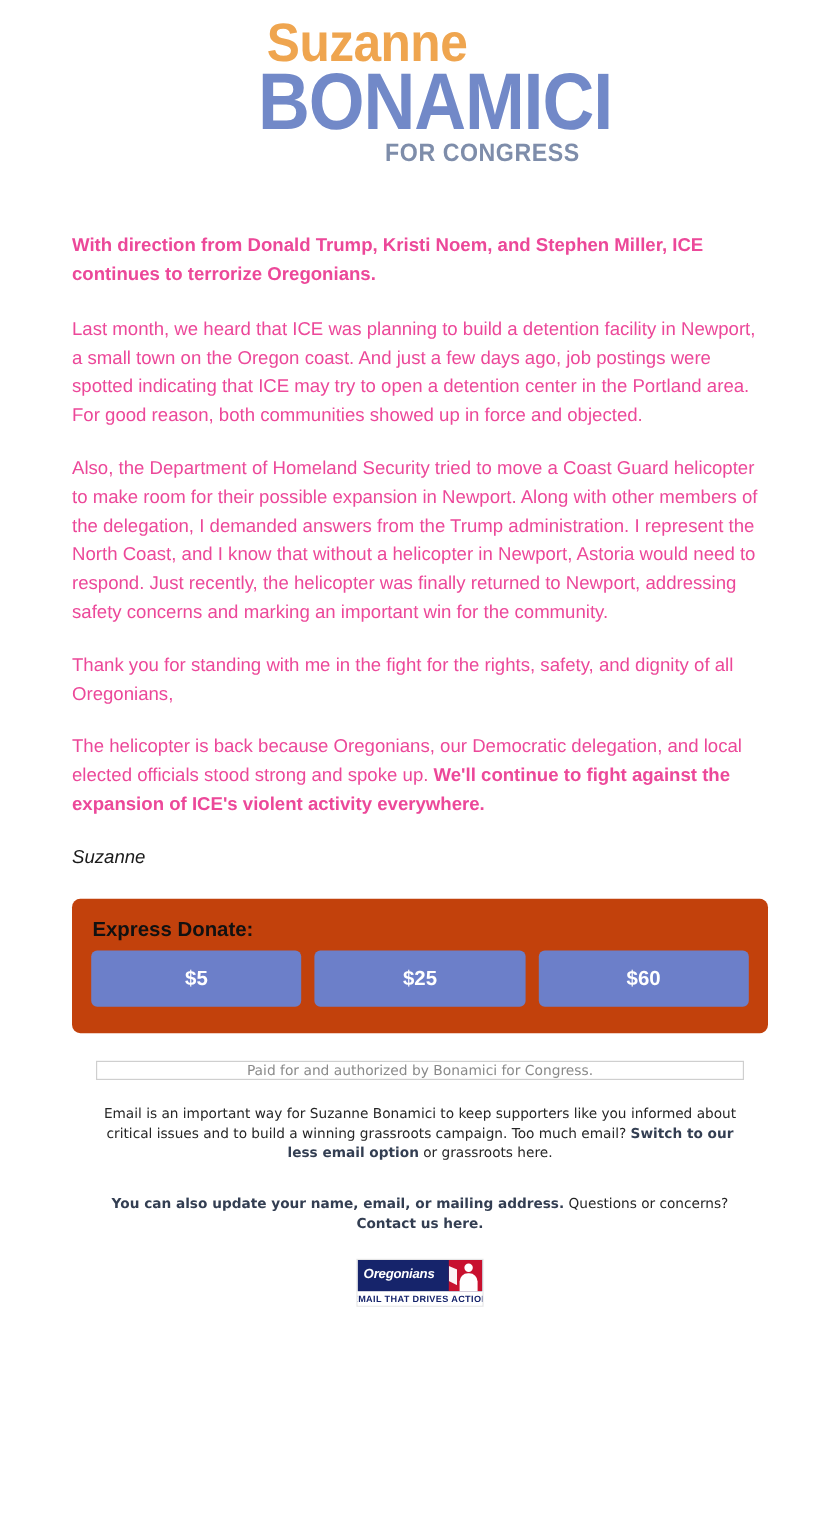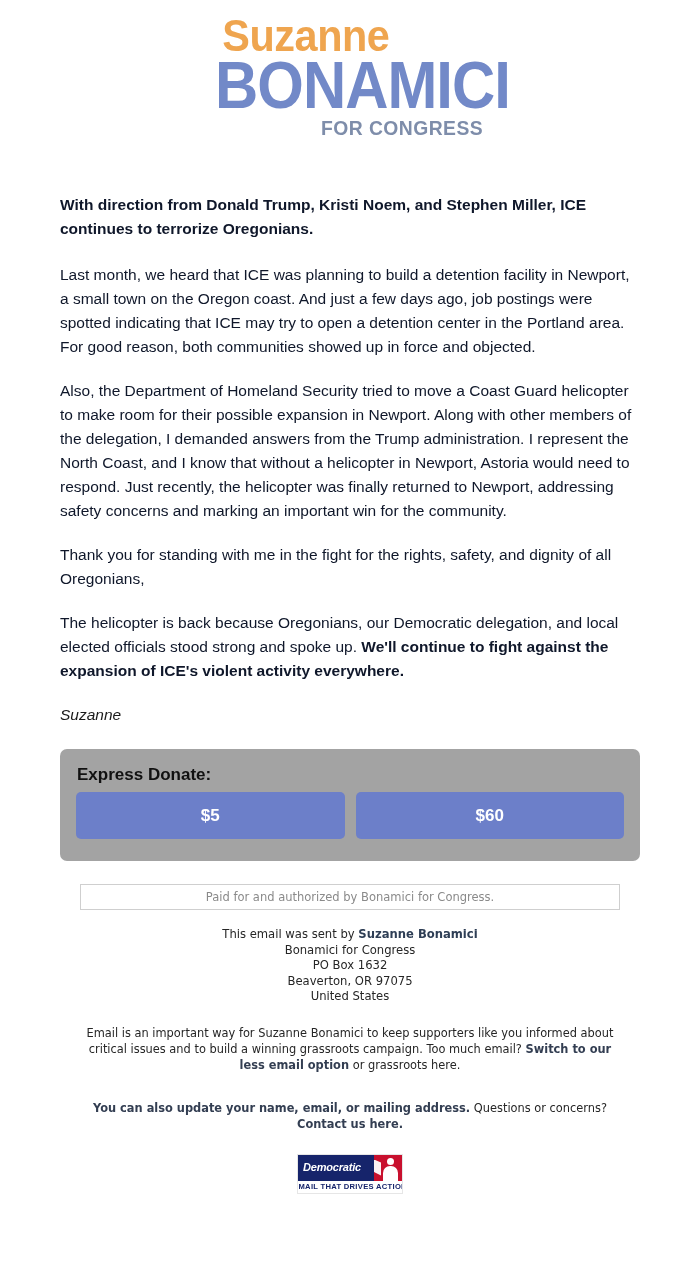--- a/index.html
+++ b/index.html
@@ -72,42 +72,42 @@
 
   
   .body-wrap {
     width: 580px;
     margin: 0 auto;
     padding-top: 44px;
   }
   .para {
     font-size: 15.5px;
     line-height: 24px;
-    color: #0f172a;
+    color: #ec4899;
     margin: 0 0 20px 0;
   }
   .para.lead {
     font-weight: 700;
     margin-bottom: 22px;
   }
   .para b { font-weight: 700; }
   .signature {
     font-size: 15.5px;
     line-height: 24px;
     font-style: italic;
     font-weight: 400;
     color: #1a1a1a;
     margin: 0 0 22px 0;
   }
 
   
   .donate-box {
     width: 580px;
     margin: 0 auto;
-    background: #a3a3a3;
+    background: #c2410c;
     border-radius: 7px;
     box-sizing: border-box;
     padding: 16px 14px 22px 14px;
   }
   .donate-title {
     font-size: 17px;
     font-weight: 700;
     color: #111;
     margin: 0 0 7px 0;
     padding-left: 3px;
@@ -141,21 +141,21 @@
     align-items: center;
     justify-content: center;
   }
 
   
   .disclaimer-box {
     width: 540px;
     margin: 23px auto 0 auto;
     border: 1px solid #cfcfcf;
     box-sizing: border-box;
-    height: 26px;
+    height: 16px;
     display: flex;
     align-items: center;
     justify-content: center;
   }
   .disclaimer-text {
     font-size: 11.5px;
     color: #8a8a8a;
     font-family: "DejaVu Sans", sans-serif;
   }
 
@@ -306,46 +306,40 @@
 
     <p class="para"><span>The helicopter is back because Oregonians, our Democratic delegation, and local elected officials stood strong and spoke up. </span><b>We'll continue to fight against the expansion of ICE's violent activity everywhere.</b></p>
 
     <p class="signature">Suzanne</p>
   </div>
 
   <div class="donate-box">
     <div class="donate-title">Express Donate:</div>
     <div class="amount-row">
       <button class="amount-btn">$5</button>
+      <button class="amount-btn">$25</button>
       <button class="amount-btn">$60</button>
     </div>
   </div>
 
   <div class="disclaimer-box">
     <span class="disclaimer-text">Paid for and authorized by Bonamici for Congress.</span>
   </div>
 
   <div class="footer">
 
-    <div class="addr-block">
-      <div><span>This email was sent by </span><span class="strong">Suzanne Bonamici</span></div>
-      <div>Bonamici for Congress</div>
-      <div>PO Box 1632</div>
-      <div>Beaverton, OR 97075</div>
-      <div>United States</div>
-    </div>
 
     <div class="note-block"><span>Email is an important way for Suzanne Bonamici to keep supporters like you informed about critical issues and to build a winning grassroots campaign. Too much email? </span><a class="lnk" href="#" style="text-decoration:none">Switch to our less email option</a><span> or grassroots here.</span></div>
 
     <div class="note-block2"><a class="lnk" href="#" style="text-decoration:none">You can also update your name, email, or mailing address.</a><span> Questions or concerns? </span><a class="lnk" href="#" style="text-decoration:none">Contact us here.</a></div>
 
     <div class="mm-wrap">
       <div class="mm-logo">
         <div class="mm-top">
-          <span class="mm-name">Democratic</span>
+          <span class="mm-name">Oregonians</span>
           <span class="mm-red"></span>
           <span class="mm-flag"></span>
           <span class="mm-fig-head"></span>
           <span class="mm-fig-body"></span>
         </div>
         <div class="mm-bottom">EMAIL THAT DRIVES ACTION</div>
       </div>
     </div>
 
   </div>

